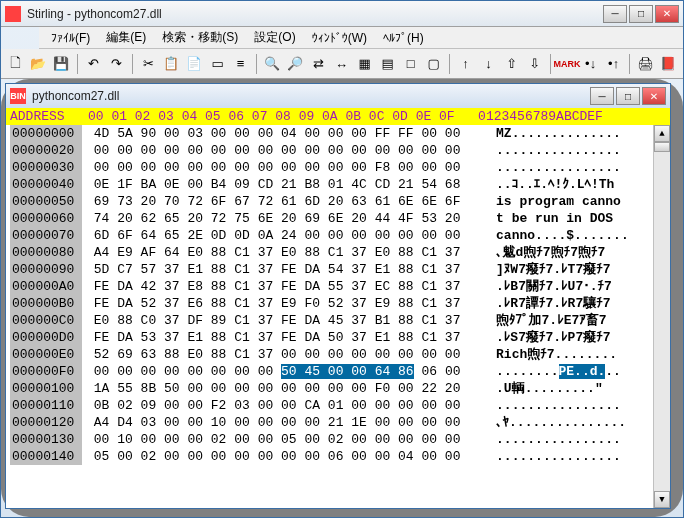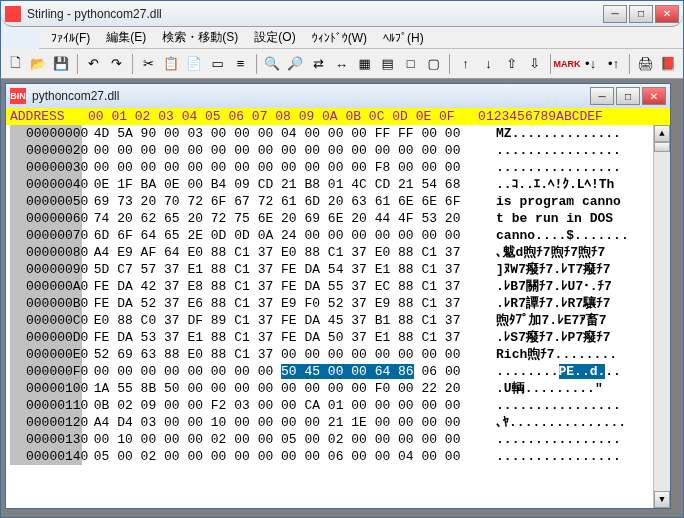--- a/index.html
+++ b/index.html
@@ -20,21 +20,20 @@
     display: flex;
     flex-direction: column;
   }
   .titlebar {
     height: 26px;
     background: linear-gradient(to bottom, #f8f8f8, #e0e8f0);
     display: flex;
     align-items: center;
     padding: 0 4px;
     border-bottom: 1px solid #a0a0a0;
-    border-radius: 12px;
   }
   .app-icon {
     width: 16px; height: 16px;
     background: #ff4040;
     margin-right: 6px;
     font-size: 9px;
     color: #fff;
     display: flex;
     align-items: center;
     justify-content: center;
@@ -86,20 +85,21 @@
     width: 1px; height: 20px;
     background: #a0a0a0;
     margin: 0 3px;
   }
 
   .mdi-area {
     flex: 1;
     background: #808080;
     padding: 4px;
     position: relative;
+    border-radius: 28px;
   }
   .mdi-window {
     width: 666px;
     height: 426px;
     background: #fff;
     border: 1px solid #3a6ea5;
     display: flex;
     flex-direction: column;
   }
   .mdi-titlebar {
@@ -136,21 +136,21 @@
   }
   .hex-row {
     white-space: pre;
     height: 17px;
     line-height: 17px;
     display: flex;
   }
   .addr {
     background: #c0c0c0;
     color: #000;
-    padding: 0 16px;
+    padding: 0 2px;
     width: 72px;
     display: inline-block;
   }
   .bytes {
     color: #000;
     padding-left: 4px;
   }
   .ascii {
     color: #000;
     padding-left: 20px;

